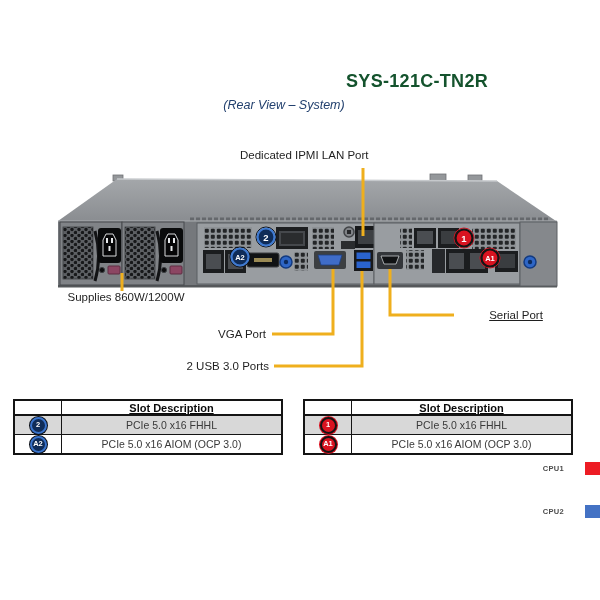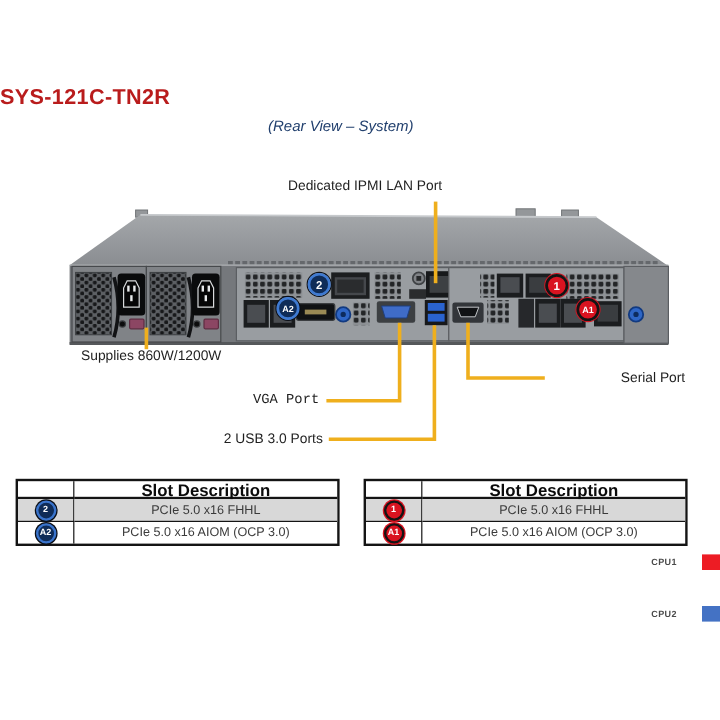--- a/index.html
+++ b/index.html
@@ -1,36 +1,36 @@
 <!DOCTYPE html>
 <html><head>
 <meta charset="utf-8">
 <style>
   html,body{margin:0;padding:0;background:#fff;}
   #canvas{position:relative;width:600px;height:600px;background:#ffffff;
           font-family:"Liberation Sans",sans-serif;overflow:hidden;}
   .abs{position:absolute;}
-  .title{top:71px;left:0;width:488px;text-align:left;font-weight:bold;
-         font-size:18px;color:#b91c1c;letter-spacing:.3px;}
+  .title{top:71px;left:0;width:488px;text-align:right;font-weight:bold;
+         font-size:18px;color:#14532d;letter-spacing:.3px;}
   .subtitle{top:98px;left:0;width:568px;text-align:center;font-style:italic;
             font-size:12.5px;color:#22406e;}
   .callout-label{font-size:11.5px;color:#1f1f1f;line-height:12px;}
   .lbl-ipmi{top:149px;left:240px;width:244px;text-align:left;}
   .lbl-psu{top:291px;left:6px;width:240px;text-align:center;}
-  .lbl-vga{top:328px;left:160px;width:106px;text-align:right;font-family:Liberation Mono, monospace;}
+  .lbl-vga{top:328px;left:160px;width:106px;text-align:right;}
   .lbl-usb{top:360px;left:150px;width:119px;text-align:right;}
-  .lbl-serial{top:309px;left:461px;width:110px;text-align:right;}
+  .lbl-serial{top:309px;left:461px;width:110px;text-align:center;text-decoration:underline;}
 
   .slot-table{top:399px;width:270px;height:56px;border:2px solid #141414;
               background:#fff;box-sizing:border-box;display:grid;
               grid-template-columns:47px 1fr;grid-template-rows:15px 19px 1fr;}
   .lt{left:13px;} .rt{left:303px;}
   .st-cell{display:flex;align-items:center;justify-content:center;box-sizing:border-box;}
   .st-col1{border-right:1.5px solid #141414;}
-  .st-head{border-bottom:2.5px solid #141414;font-weight:bold;font-size:14px;color:#0b0b0b;}
+  .st-head{border-bottom:2.5px solid #141414;font-weight:bold;font-size:11px;color:#0b0b0b;text-decoration:underline;}
   .st-r1{background:#d8d8d8;border-bottom:1.5px solid #141414;font-size:10.5px;color:#3a3a3a;}
   .st-r2{font-size:10.5px;color:#3a3a3a;}
 
   .badge{width:13px;height:13px;border-radius:50%;display:flex;align-items:center;
          justify-content:center;color:#fff;font-weight:bold;font-size:7.5px;line-height:1;}
   .badge-blue{background:#0f2c58;border:2px solid #3a74cc;box-shadow:0 0 0 1px #0b0f17;}
   .badge-red{background:#d91320;border:2px solid #141414;box-shadow:0 0 0 1px #d91320;}
 
   .legend-row{display:flex;align-items:center;gap:13px;}
   .legend-label{width:36px;text-align:right;font-size:7.5px;font-weight:bold;

